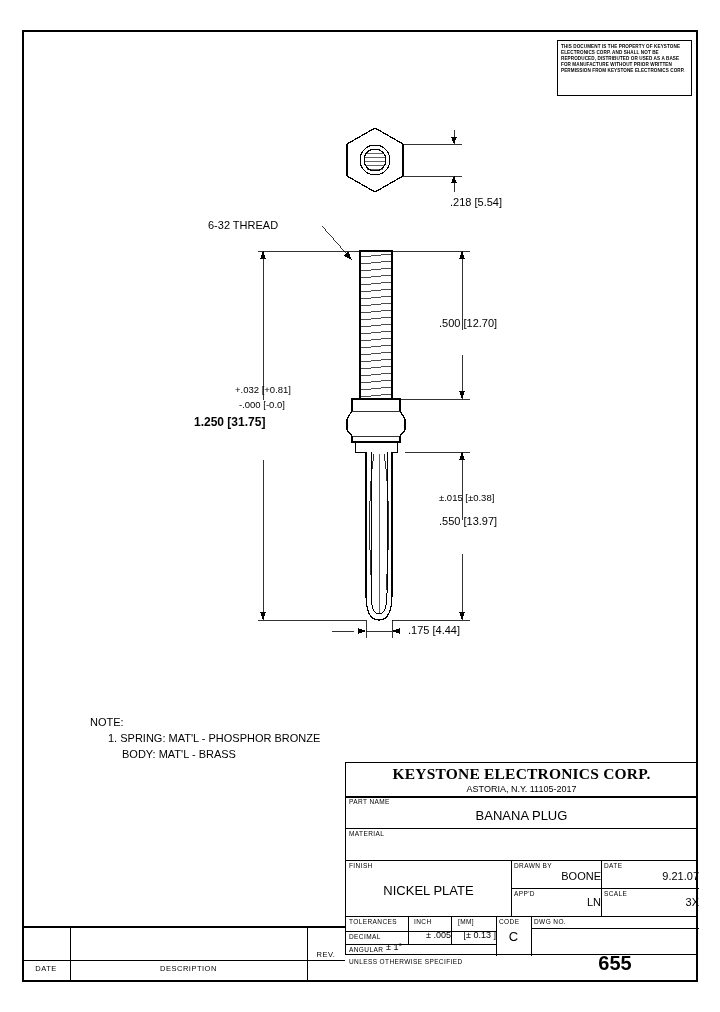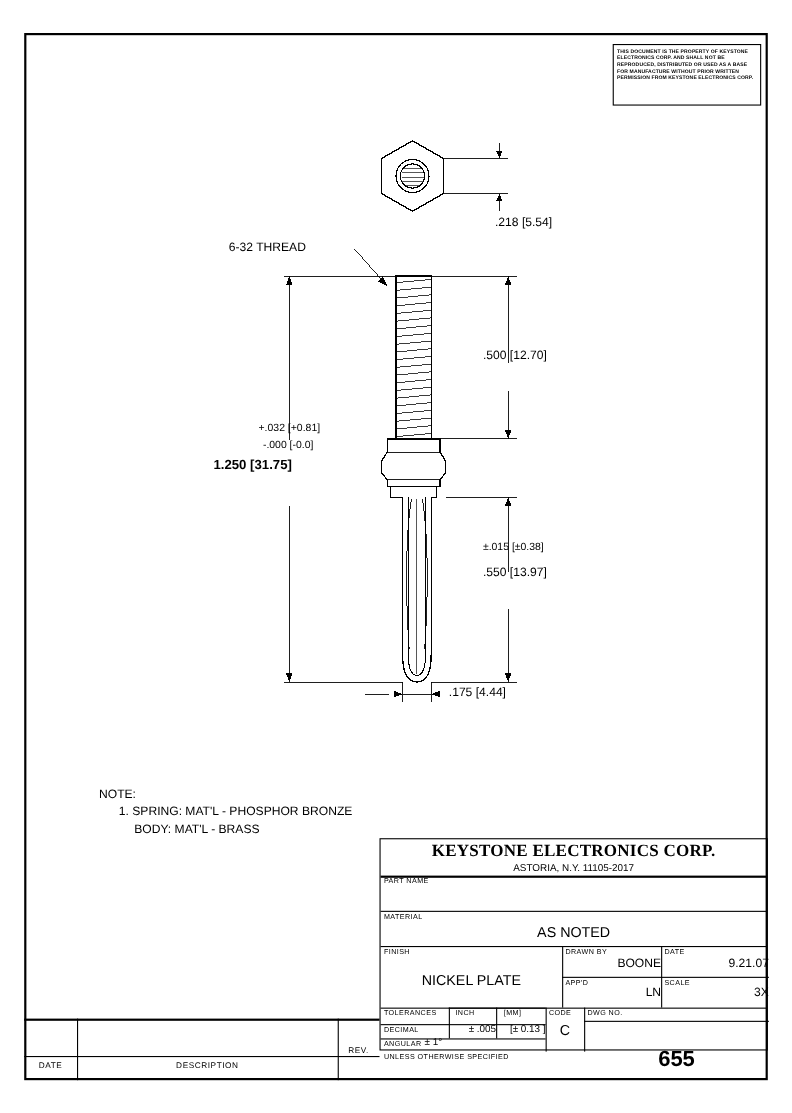--- a/index.html
+++ b/index.html
@@ -294,23 +294,23 @@
     <div class="tb-line" style="left:0px; top:168px; width:150px; height:1px;"></div>
     <div class="tb-line" style="left:0px; top:181px; width:150px; height:1px;"></div>
     <div class="tb-line" style="left:62px; top:153px; width:1px; height:28px;"></div>
     <div class="tb-line" style="left:105px; top:153px; width:1px; height:28px;"></div>
     <div class="tb-line" style="left:185px; top:165px; width:168px; height:1px;"></div>
 
     <div class="tb-company">KEYSTONE ELECTRONICS CORP.</div>
     <div class="tb-city">ASTORIA, N.Y.  11105-2017</div>
 
     <div class="tb-fieldlabel" style="left:3px; top:35px;">PART NAME</div>
+    <div class="tb-fieldvalue" style="left:0; top:45px; width:100%;">BANANA PLUG</div>
 
     <div class="tb-fieldlabel" style="left:3px; top:67px;">MATERIAL</div>
-    <div class="tb-fieldvalue" style="left:0; top:77px; width:100%;">AS NOTED</div>
 
     <div class="tb-fieldlabel" style="left:3px; top:99px;">FINISH</div>
     <div class="tb-fieldvalue" style="left:0; top:120px; width:165px;">NICKEL PLATE</div>
 
     <div class="tb-fieldlabel" style="left:168px; top:99px;">DRAWN BY</div>
     <div class="tb-small-value" style="left:165px; top:107px; width:90px;">BOONE</div>
     <div class="tb-fieldlabel" style="left:258px; top:99px;">DATE</div>
     <div class="tb-small-value" style="left:255px; top:107px; width:98px;">9.21.07</div>
 
     <div class="tb-fieldlabel" style="left:168px; top:127px;">APP'D</div>

